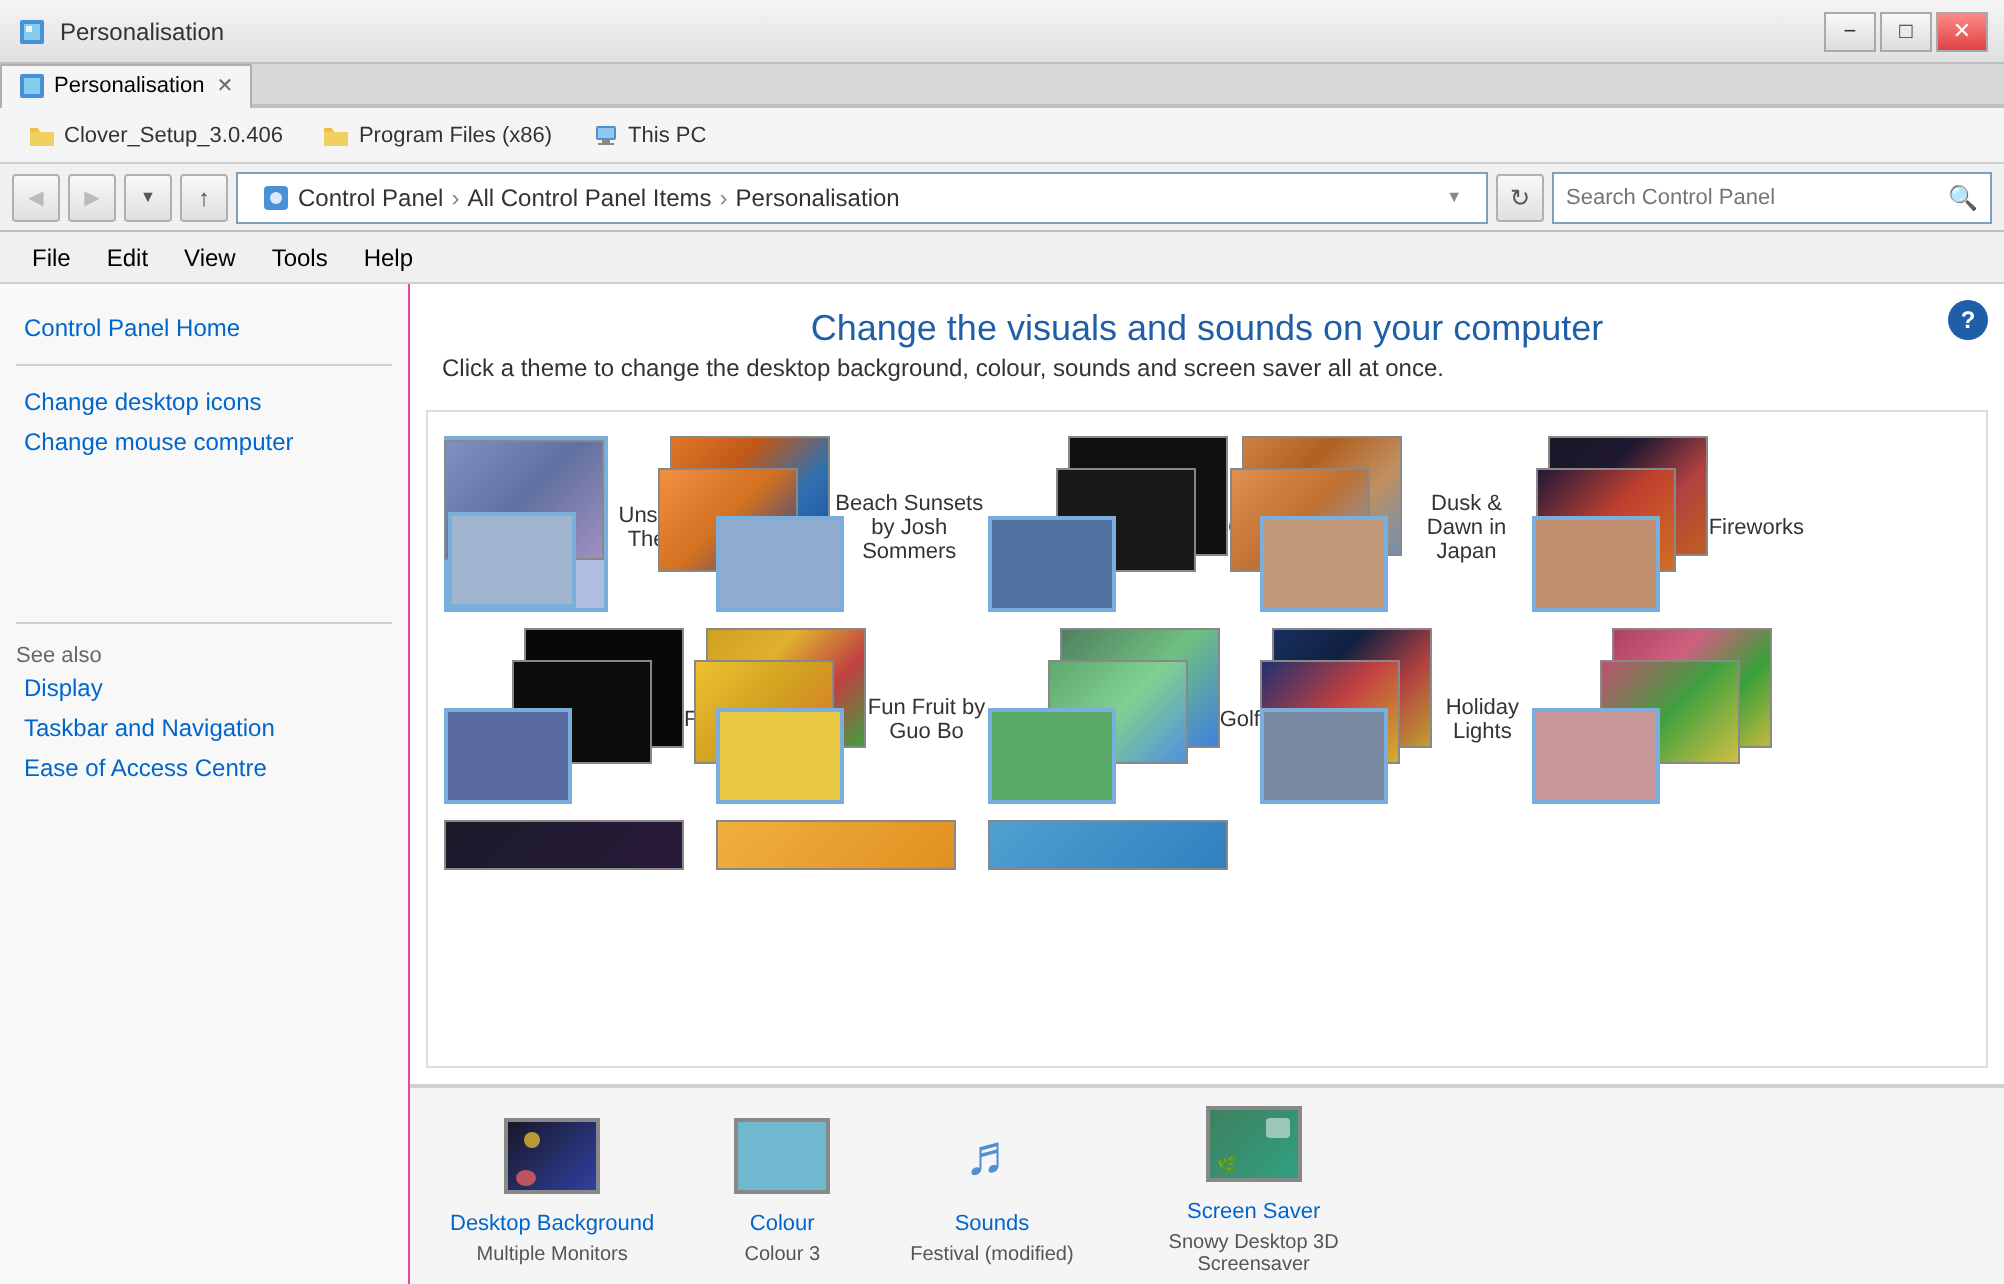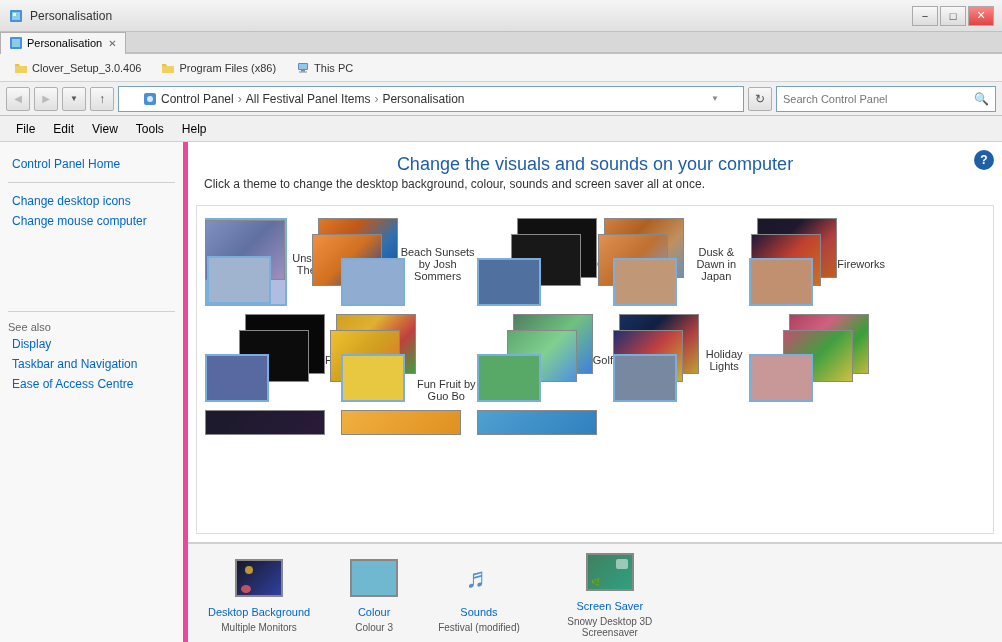--- a/index.html
+++ b/index.html
@@ -18,37 +18,37 @@
 
     
     .bookmarks-bar { height: 28px; background: #f5f5f5; border-bottom: 1px solid #d0d0d0; display: flex; align-items: center; padding: 0 8px; gap: 8px; }
     .bookmark-item { display: flex; align-items: center; gap: 4px; font-size: 11px; color: #333; cursor: pointer; padding: 2px 6px; border-radius: 2px; }
 
     
     .address-bar { height: 34px; background: #f0f0f0; border-bottom: 1px solid #c0c0c0; display: flex; align-items: center; padding: 0 6px; gap: 4px; }
     .nav-btn { width: 24px; height: 24px; background: linear-gradient(to bottom, #f8f8f8, #e0e0e0); border: 1px solid #b0b0b0; border-radius: 2px; cursor: pointer; display: flex; align-items: center; justify-content: center; font-size: 10px; color: #555; }
     .nav-btn.disabled { color: #bbb; cursor: default; }
     .up-btn { width: 24px; height: 24px; background: linear-gradient(to bottom, #f8f8f8, #e0e0e0); border: 1px solid #b0b0b0; border-radius: 2px; cursor: pointer; display: flex; align-items: center; justify-content: center; font-size: 12px; color: #555; }
-    .address-path { flex: 1; height: 26px; background: white; border: 1px solid #7a9fbf; display: flex; align-items: center; padding: 0 24px; font-size: 12px; color: #333; gap: 4px; }
+    .address-path { flex: 1; height: 26px; background: white; border: 1px solid #7a9fbf; display: flex; align-items: center; padding: 0 12px; font-size: 12px; color: #333; gap: 4px; }
     .path-sep { color: #888; }
     .path-part { color: #333; cursor: pointer; }
     .refresh-btn { width: 24px; height: 24px; background: linear-gradient(to bottom, #f8f8f8, #e0e0e0); border: 1px solid #b0b0b0; border-radius: 2px; cursor: pointer; display: flex; align-items: center; justify-content: center; font-size: 12px; color: #555; }
     .search-box { width: 220px; height: 26px; background: white; border: 1px solid #7a9fbf; display: flex; align-items: center; padding: 0 6px; gap: 4px; }
     .search-box input { border: none; outline: none; flex: 1; font-size: 11px; color: #666; background: transparent; }
     .search-icon { color: #888; font-size: 12px; }
 
     
     .menu-bar { height: 26px; background: #f0f0f0; border-bottom: 1px solid #d0d0d0; display: flex; align-items: center; padding: 0 8px; gap: 2px; }
     .menu-item { padding: 2px 8px; font-size: 12px; cursor: pointer; border-radius: 2px; }
 
     
     .main-layout { display: flex; height: calc(642px - 32px - 22px - 28px - 34px - 26px); }
 
     
-    .sidebar { width: 188px; background: #f8f8f8; border-right: 5px solid #ec4899; padding: 12px 8px; }
+    .sidebar { width: 205px; background: #f8f8f8; border-right: 1px solid #ec4899; padding: 12px 8px; }
     .sidebar-link { color: #0066cc; font-size: 12px; cursor: pointer; padding: 3px 4px; display: block; }
     .sidebar-section-title { font-size: 11px; color: #666; margin-top: 16px; margin-bottom: 4px; font-weight: normal; }
     .sidebar-divider { border: none; border-top: 1px solid #d0d0d0; margin: 8px 0; }
 
     
     .content { flex: 1; background: white; overflow: hidden; display: flex; flex-direction: column; }
     .content-header { padding: 12px 16px 6px 16px; }
     .content-title { font-size: 18px; color: #1e5fa8; font-weight: normal; margin-bottom: 2px; text-align: center; }
     .content-desc { font-size: 12px; color: #333; margin-bottom: 8px; }
     .theme-item { display: flex; flex-direction: row; align-items: center; cursor: pointer; }
@@ -130,21 +130,21 @@
   <button class="nav-btn disabled">▶</button>
   <button class="nav-btn" style="font-size:8px;">▼</button>
   <button class="up-btn">↑</button>
   <div class="address-path">
     <svg width="14" height="14" viewBox="0 0 14 14" style="flex-shrink:0;">
       <rect x="1" y="1" width="12" height="12" fill="#4a90d9" rx="2"></rect>
       <circle cx="7" cy="7" r="3" fill="white" opacity="0.8"></circle>
     </svg>
     <span class="path-part">Control Panel</span>
     <span class="path-sep">›</span>
-    <span class="path-part">All Festival Panel Items</span>
+    <span class="path-part">All Control Panel Items</span>
     <span class="path-sep">›</span>
     <span class="path-part">Personalisation</span>
     <span style="flex:1;"></span>
     <span style="font-size:8px;color:#888;cursor:pointer;">▼</span>
   </div>
   <button class="refresh-btn">↻</button>
   <div class="search-box">
     <input type="text" placeholder="Search Control Panel" style="">
     <span class="search-icon">🔍</span>
   </div>
@@ -235,21 +235,21 @@
 
           <div class="theme-item" style="width:136px;">
             <div style="width:120px;height:88px;position:relative;">
               <div style="position:absolute;top:0;right:0;width:80px;height:60px;background:#080808;border:1px solid #888;"></div>
               <div style="position:absolute;top:16px;right:16px;width:70px;height:52px;background:#0c0c0c;border:1px solid #888;"></div>
               <div style="position:absolute;bottom:0;left:0;width:64px;height:48px;background:#5868a0;border:2px solid #7aaedc;"></div>
             </div>
             <span style="font-size:11px;color:#333;text-align:center;margin-top:4px;">FR</span>
           </div>
 
-          <div class="theme-item" style="width:136px;align-items:flex-end;">
+          <div class="theme-item" style="width:136px;">
             <div style="width:120px;height:88px;position:relative;">
               <div style="position:absolute;top:0;right:0;width:80px;height:60px;background:linear-gradient(135deg,#d0a020,#e0b030,#c04040,#40a040);border:1px solid #888;"></div>
               <div style="position:absolute;top:16px;right:16px;width:70px;height:52px;background:linear-gradient(135deg,#f0c030,#d0a020,#e07030);border:1px solid #888;"></div>
               <div style="position:absolute;bottom:0;left:0;width:64px;height:48px;background:#e8c840;border:2px solid #7aaedc;"></div>
             </div>
             <span style="font-size:11px;color:#333;text-align:center;margin-top:4px;">Fun Fruit by Guo Bo</span>
           </div>
 
           <div class="theme-item" style="width:136px;justify-content:center;">
             <div style="width:120px;height:88px;position:relative;">

